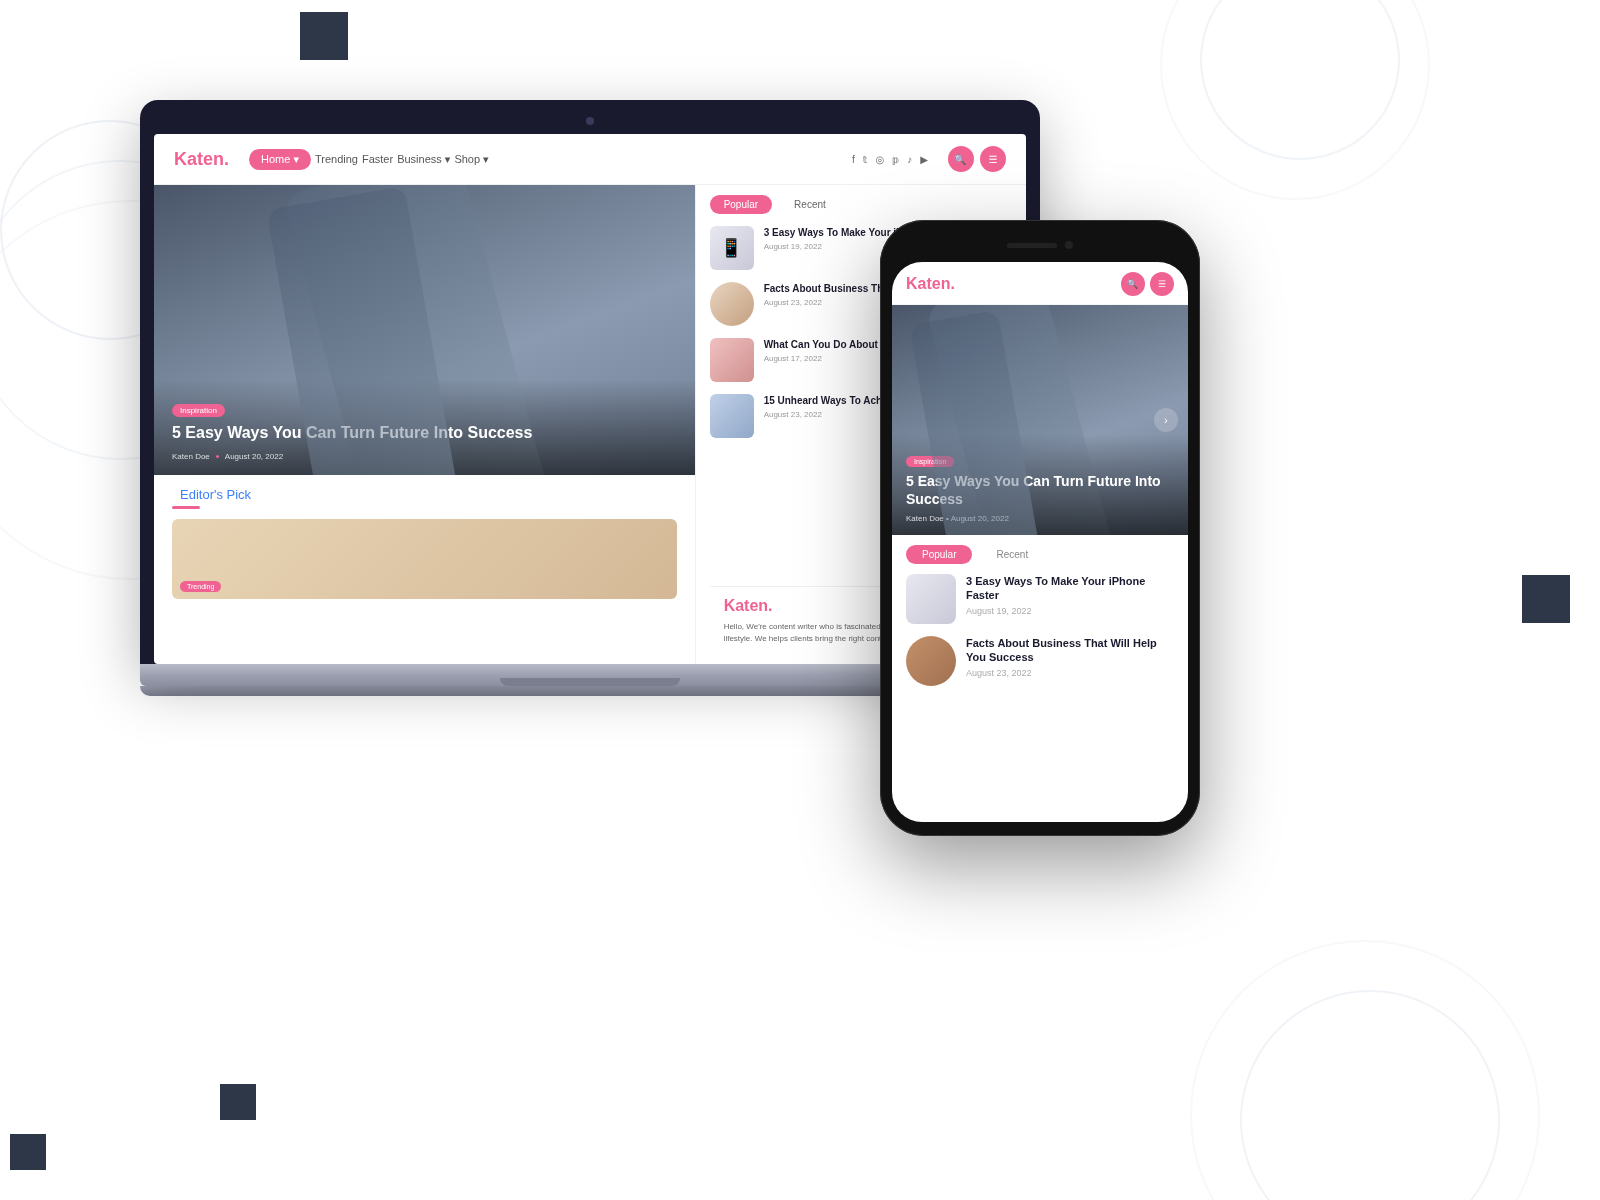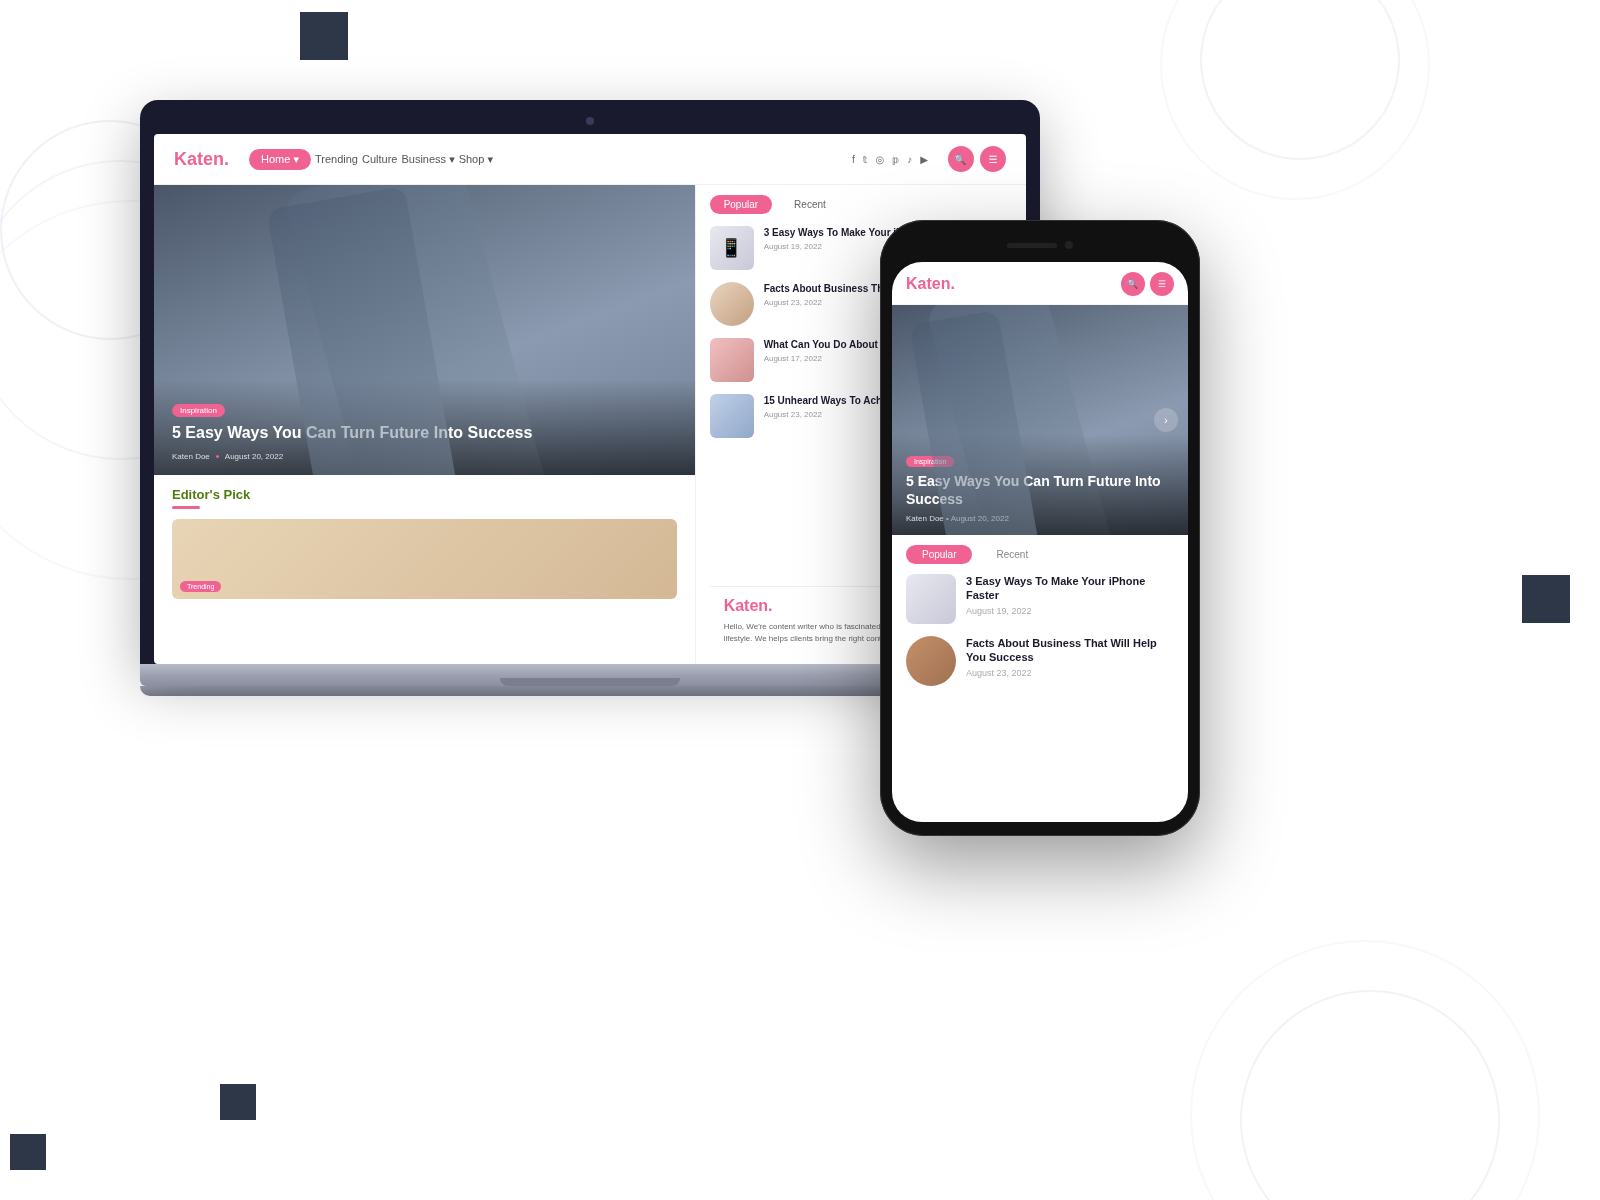--- a/index.html
+++ b/index.html
@@ -314,23 +314,24 @@
       background: #f06292;
       border-radius: 50%;
     }
 
     
     .editors-pick {
       padding: 12px 18px;
     }
     .section-title {
       font-size: 13px;
-      font-weight: 700;
-      color: #4d7c0f;
+      font-weight: 400;
+      color: #3b82f6;
       margin-bottom: 4px;
+      margin-left: 8px;
     }
     .section-underline {
       width: 28px; height: 3px;
       background: #f06292;
       border-radius: 2px;
       margin-bottom: 10px;
     }
 
     .pick-cards {
       display: flex;
@@ -720,21 +721,21 @@
         <div class="website">
 
           <nav class="site-nav">
             <div class="site-logo">
               <span>Katen</span>
               <span>.</span>
             </div>
             <div class="nav-menu">
               <span class="nav-item active">Home ▾</span>
               <span class="nav-item">Trending</span>
-              <span class="nav-item">Culture</span>
+              <span class="nav-item">Faster</span>
               <span class="nav-item">Business ▾</span>
               <span class="nav-item">Shop ▾</span>
             </div>
             <div class="nav-social">
               <span class="nav-social-icon">f</span>
               <span class="nav-social-icon">𝕥</span>
               <span class="nav-social-icon">◎</span>
               <span class="nav-social-icon">𝕡</span>
               <span class="nav-social-icon">♪</span>
               <span class="nav-social-icon">▶</span>

